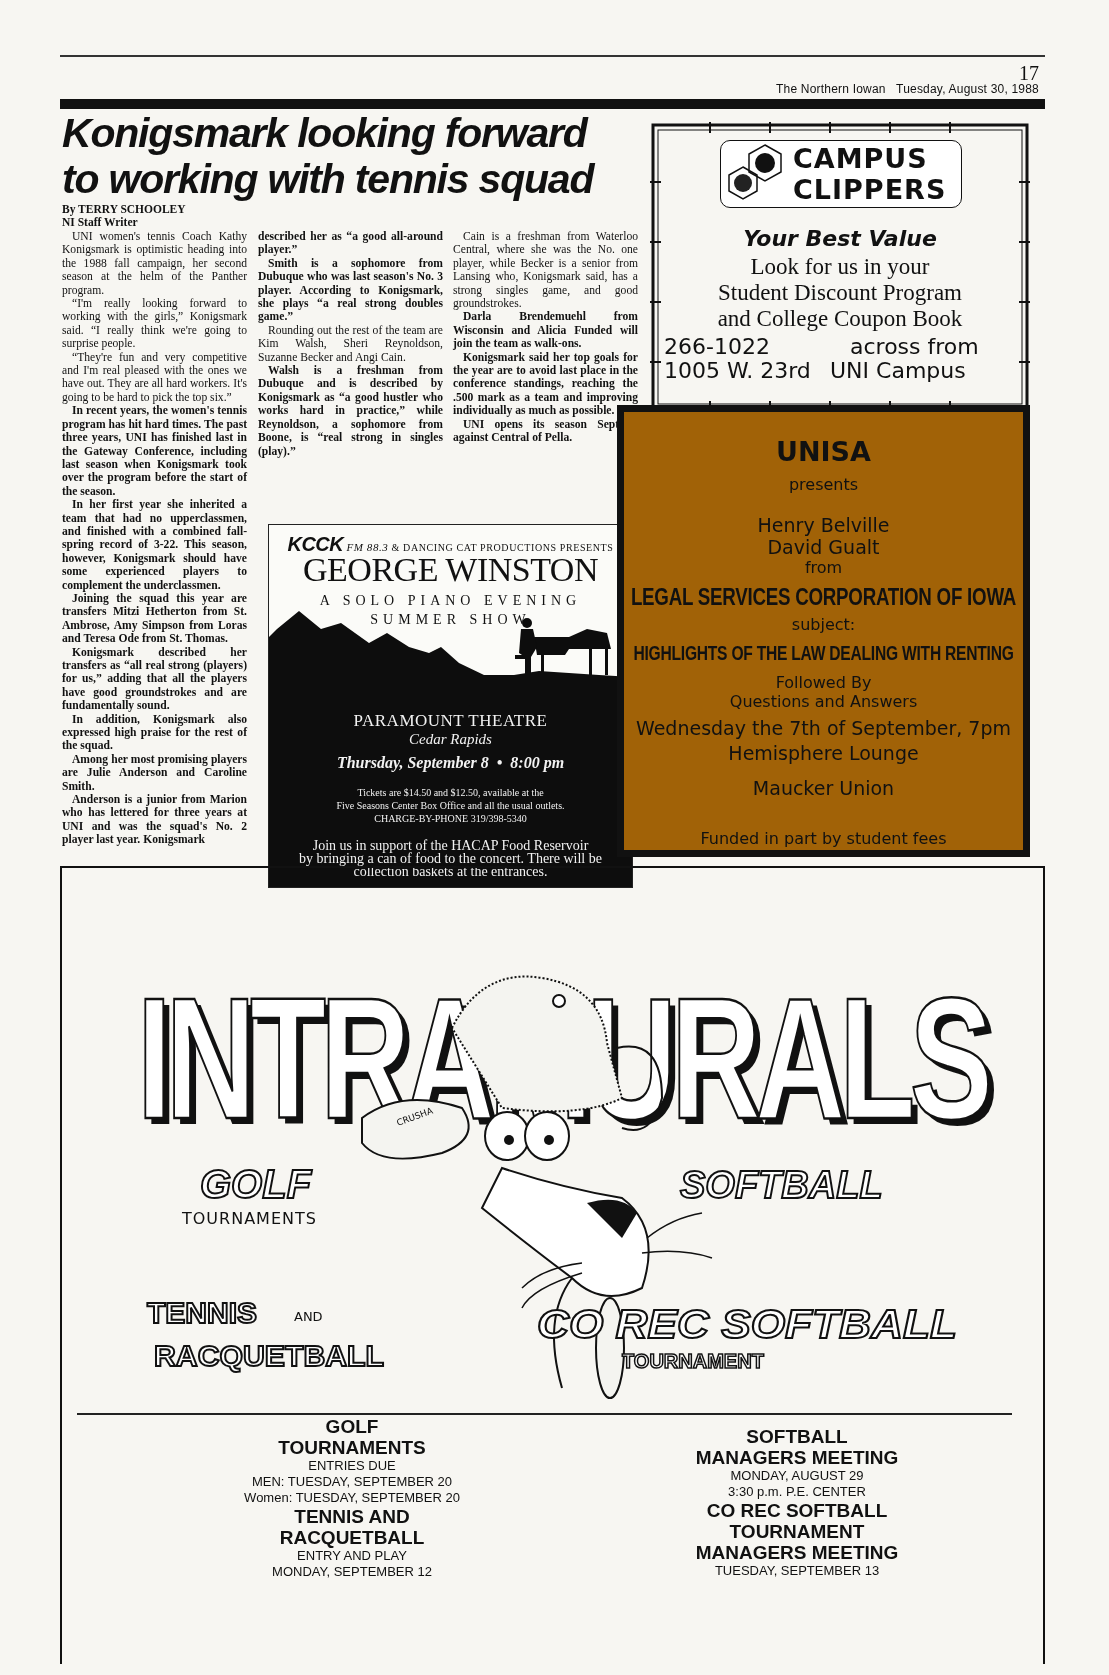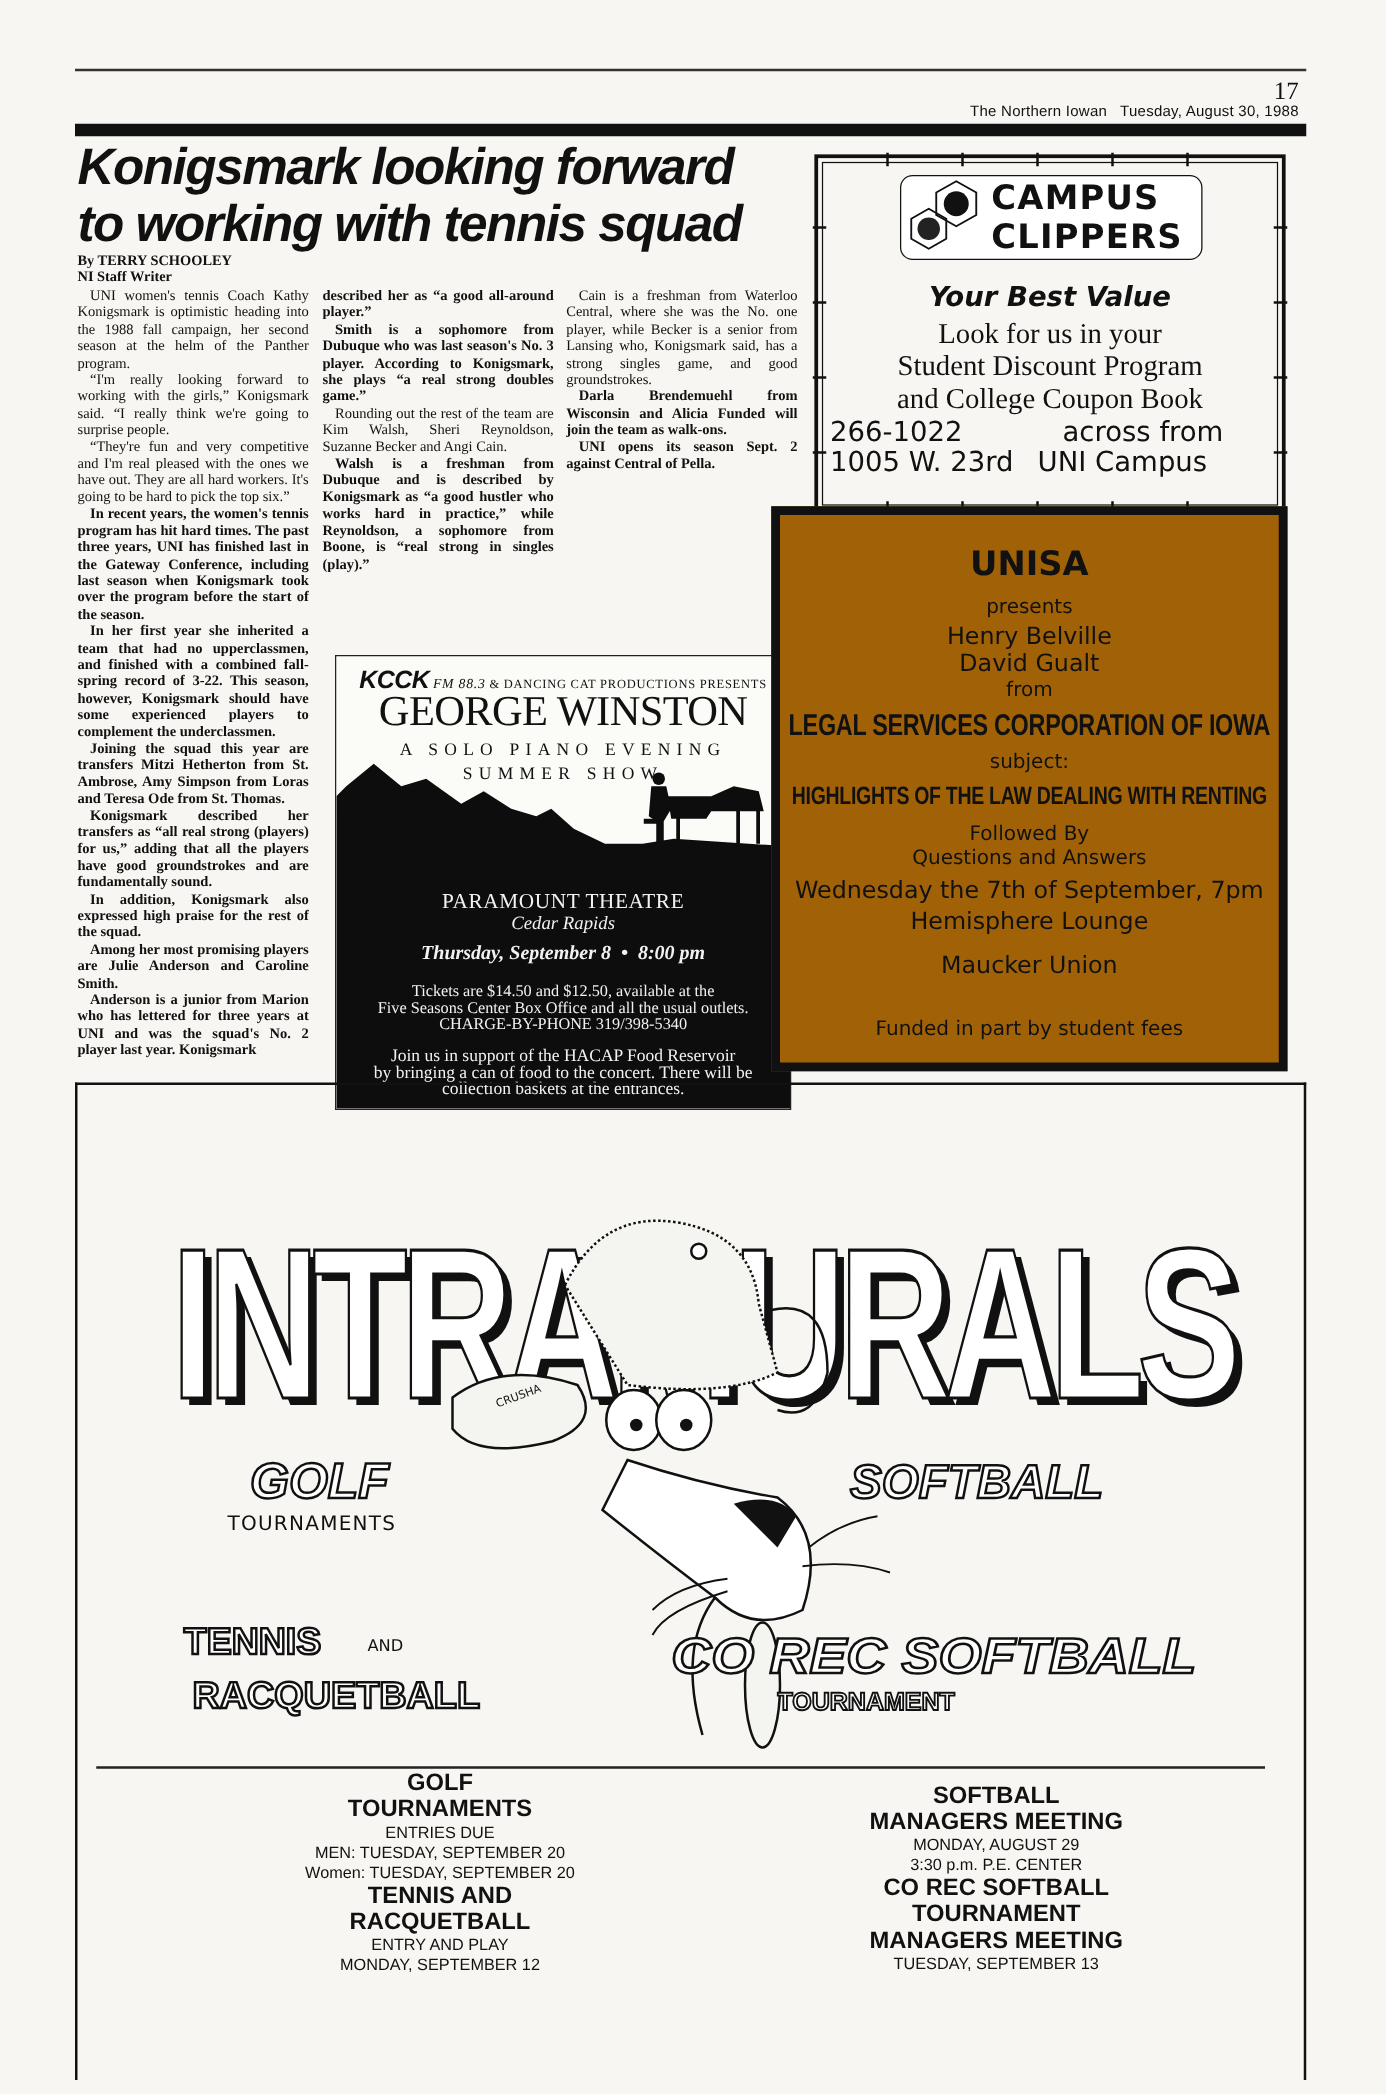--- a/index.html
+++ b/index.html
@@ -32,21 +32,21 @@
   .gw { left: 268px; top: 524px; width: 363px; height: 362px; border: 1.5px solid #222; background: #fbfbf8; overflow: hidden; }
   .gw-top { position: absolute; left: 0; top: 8px; width: 100%; text-align: center; font-size: 10px; letter-spacing: 0.6px; }
   .gw-top .kcck { font-family: "Liberation Sans", sans-serif; font-weight: bold; font-style: italic; font-size: 20px; letter-spacing: -0.5px; }
   .gw-title { position: absolute; left: 0; top: 26px; width: 100%; text-align: center; font-size: 34px; letter-spacing: -0.5px; }
   .gw-sub { position: absolute; left: 0; top: 66px; width: 100%; text-align: center; font-size: 14px; letter-spacing: 5px; line-height: 19px; }
   .gw-silhouette { position: absolute; left: 0; top: 0; width: 363px; height: 362px; }
   .gw-info { position: absolute; left: 0; top: 186px; width: 100%; text-align: center; color: #f2f2f2; }
   .gw-venue { font-size: 17px; letter-spacing: 0.5px; }
   .gw-city { font-size: 15px; font-style: italic; margin-top: 0px; }
   .gw-date { font-size: 16px; font-style: italic; font-weight: bold; margin-top: 6px; }
-  .gw-tix { font-size: 13px; line-height: 13px; margin-top: 14px; }
+  .gw-tix { font-size: 10px; line-height: 13px; margin-top: 14px; }
   .gw-food { font-size: 14px; line-height: 13px; margin-top: 14px; }
 
   
   .cc { left: 650px; top: 122px; width: 380px; height: 290px; }
   .cc-frame { position: absolute; left: 0; top: 0; width: 380px; height: 290px; }
   .cc-logo { position: absolute; left: 70px; top: 18px; width: 240px; height: 66px; border: 1.5px solid #111; border-radius: 10px; background: #fff; }
   .cc-logo-text { position: absolute; left: 72px; top: 2px; font-family: "DejaVu Sans", sans-serif; font-weight: bold; font-size: 27px; line-height: 31px; letter-spacing: 1px; }
   .cc-best { position: absolute; left: 0; top: 104px; width: 380px; text-align: center; font-family: "DejaVu Sans", sans-serif; font-weight: bold; font-style: italic; font-size: 22px; }
   .cc-line { position: absolute; left: 0; width: 380px; text-align: center; font-size: 23px; }
   .cc-bottom { position: absolute; left: 14px; font-family: "DejaVu Sans", sans-serif; font-size: 22px; }
@@ -100,20 +100,21 @@
 <div class="abs col col2">
   <p class="b" style="text-indent:0">described her as “a good all-around player.”</p>
   <p class="b">Smith is a sophomore from Dubuque who was last season's No. 3 player. According to Konigsmark, she plays “a real strong doubles game.”</p>
   <p>Rounding out the rest of the team are Kim Walsh, Sheri Reynoldson, Suzanne Becker and Angi Cain.</p>
   <p class="b">Walsh is a freshman from Dubuque and is described by Konigsmark as “a good hustler who works hard in practice,” while Reynoldson, a sophomore from Boone, is “real strong in singles (play).”</p>
 </div>
 
 <div class="abs col col3">
   <p>Cain is a freshman from Waterloo Central, where she was the No. one player, while Becker is a senior from Lansing who, Konigsmark said, has a strong singles game, and good groundstrokes.</p>
   <p class="b">Darla Brendemuehl from Wisconsin and Alicia Funded will join the team as walk-ons.</p>
+  <p class="b">Konigsmark said her top goals for the year are to avoid last place in the conference standings, reaching the .500 mark as a team and improving individually as much as possible.</p>
   <p class="b">UNI opens its season Sept. 2 against Central of Pella.</p>
 </div>
 
 <div class="abs gw">
   <svg class="gw-silhouette" viewBox="0 0 363 362" width="363" height="362">
     <path d="M0,112 L8,104 L30,86 L52,104 L72,98 L100,118 L118,108 L140,122 L160,128 L172,122 L190,138 L215,150 L245,150 L270,146 L300,148 L330,150 L363,152 L363,362 L0,362 Z" fill="#0d0d0d"></path>
 
     <path d="M265,112 L300,112 L318,104 L338,108 L342,124 L300,124 L296,130 L268,130 Z" fill="#0d0d0d"></path>
     <rect x="272" y="128" width="3" height="22" fill="#0d0d0d"></rect>
     <rect x="320" y="122" width="3" height="28" fill="#0d0d0d"></rect>
@@ -193,21 +194,21 @@
   <div class="cc-line" style="top:184px">and College Coupon Book</div>
   <div class="cc-bottom" style="top:212px">266-1022</div>
   <div class="cc-bottom" style="top:236px">1005 W. 23rd</div>
   <div class="cc-bottom" style="top:212px;left:200px">across from</div>
   <div class="cc-bottom" style="top:236px;left:180px">UNI Campus</div>
 </div>
 
 <div class="abs un">
   <div class="t1">UNISA</div>
   <div class="sm" style="margin-top:8px">presents</div>
-  <div class="md" style="margin-top:4px">Henry Belville</div>
+  <div class="md" style="margin-top:20px">Henry Belville</div>
   <div class="md">David Gualt</div>
   <div class="sm">from</div>
   <div class="cond" style="font-size:24px;margin-top:6px">LEGAL SERVICES CORPORATION OF IOWA</div>
   <div class="sm" style="margin-top:4px">subject:</div>
   <div class="cond" style="margin-top:8px">HIGHLIGHTS OF THE LAW DEALING WITH RENTING</div>
   <div class="sm" style="margin-top:8px">Followed By</div>
   <div class="sm">Questions and Answers</div>
   <div class="md" style="margin-top:6px">Wednesday the 7th of September, 7pm</div>
   <div class="md" style="margin-top:3px">Hemisphere Lounge</div>
   <div class="md" style="margin-top:13px">Maucker Union</div>

